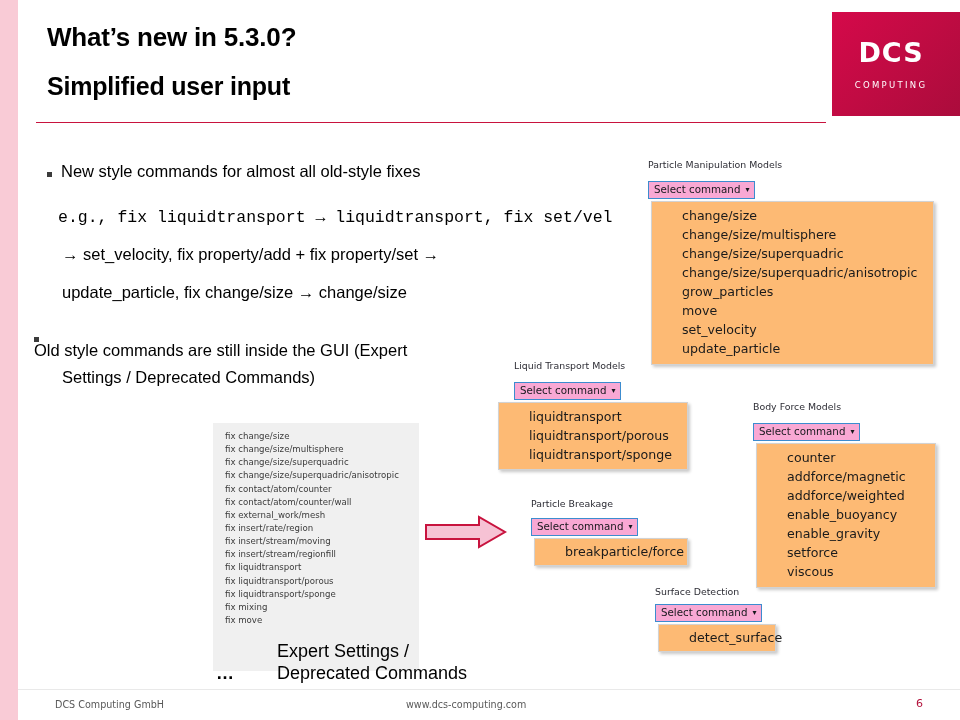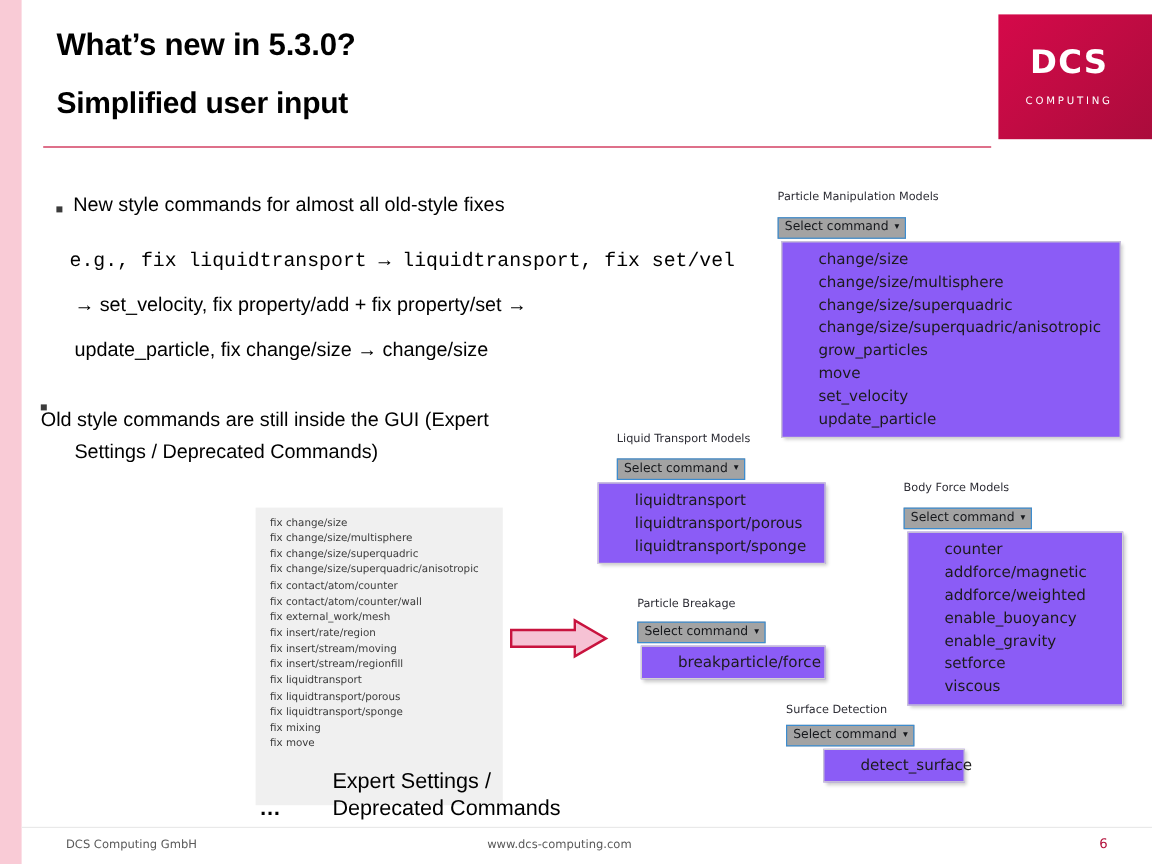--- a/index.html
+++ b/index.html
@@ -31,25 +31,25 @@
         font-family:"DejaVu Sans", sans-serif;}
 
   
   .bullet-row{position:absolute;display:flex;align-items:flex-start;}
   .bsq{width:5px;height:5px;background:#3b3b3b;margin-top:9px;margin-right:9px;flex:0 0 auto;}
   .btxt{font-size:16.5px;color:#000;line-height:1.05;}
   .sub-line{position:absolute;font-size:16.5px;color:#000;}
 
   
   .gui-label{position:absolute;font-size:9.4px;color:#2d2d35;font-family:"DejaVu Sans", sans-serif;white-space:nowrap;}
-  .sel-btn{position:absolute;background:#a3a3a3;border:1px solid #3c8ccf;
+  .sel-btn{position:absolute;background:#f9a8d4;border:1px solid #3c8ccf;
            font-size:10.3px;color:#16181c;padding:2px 5px 3px 5px;white-space:nowrap;
            font-family:"DejaVu Sans", sans-serif;line-height:1.1;}
   .sel-btn .caret{display:inline-block;margin-left:5px;font-size:8px;vertical-align:1px;}
-  .menu{position:absolute;background:#8b5cf6;border:1px solid #d2d2d2;
+  .menu{position:absolute;background:#fdba74;border:1px solid #d2d2d2;
         box-shadow:2px 2px 3px rgba(0,0,0,0.22);}
   .menu .mi{font-size:12.6px;color:#1b1b1b;padding:1.5px 14px 1.5px 30px;white-space:nowrap;
         font-family:"DejaVu Sans", sans-serif;line-height:1.28;}
 
   
   .fixbox{position:absolute;left:213px;top:423px;width:206px;height:248px;background:#f0f0f0;}
   .fixbox .fi{font-size:8.6px;color:#3a3a3a;padding:0 0 0 12px;line-height:1.53;white-space:nowrap;
         font-family:"DejaVu Sans", sans-serif;}
   .dots{position:absolute;left:216px;top:663px;font-size:18px;font-weight:bold;color:#000;letter-spacing:2px;}
   .ann{position:absolute;font-size:18px;color:#000;white-space:nowrap;}
@@ -126,21 +126,21 @@
     <span>Select command</span><span class="caret">▾</span>
   </div>
   <div class="menu" style="left:534px;top:538px;width:152px;padding:3px 0 4px 0;">
     <div class="mi">breakparticle/force</div>
   </div>
 
   <div class="gui-label" style="left:655px;top:586px;">Surface Detection</div>
   <div class="sel-btn" style="left:655px;top:604px;">
     <span>Select command</span><span class="caret">▾</span>
   </div>
-  <div class="menu" style="left:658px;top:624px;width:116px;padding:3px 0 4px 0;margin-left:28px;">
+  <div class="menu" style="left:658px;top:624px;width:116px;padding:3px 0 4px 0;">
     <div class="mi">detect_surface</div>
   </div>
 
   <div class="gui-label" style="left:753px;top:401px;">Body Force Models</div>
   <div class="sel-btn" style="left:753px;top:423px;">
     <span>Select command</span><span class="caret">▾</span>
   </div>
   <div class="menu" style="left:756px;top:443px;width:178px;padding:4px 0 5px 0;">
     <div class="mi">counter</div>
     <div class="mi">addforce/magnetic</div>

